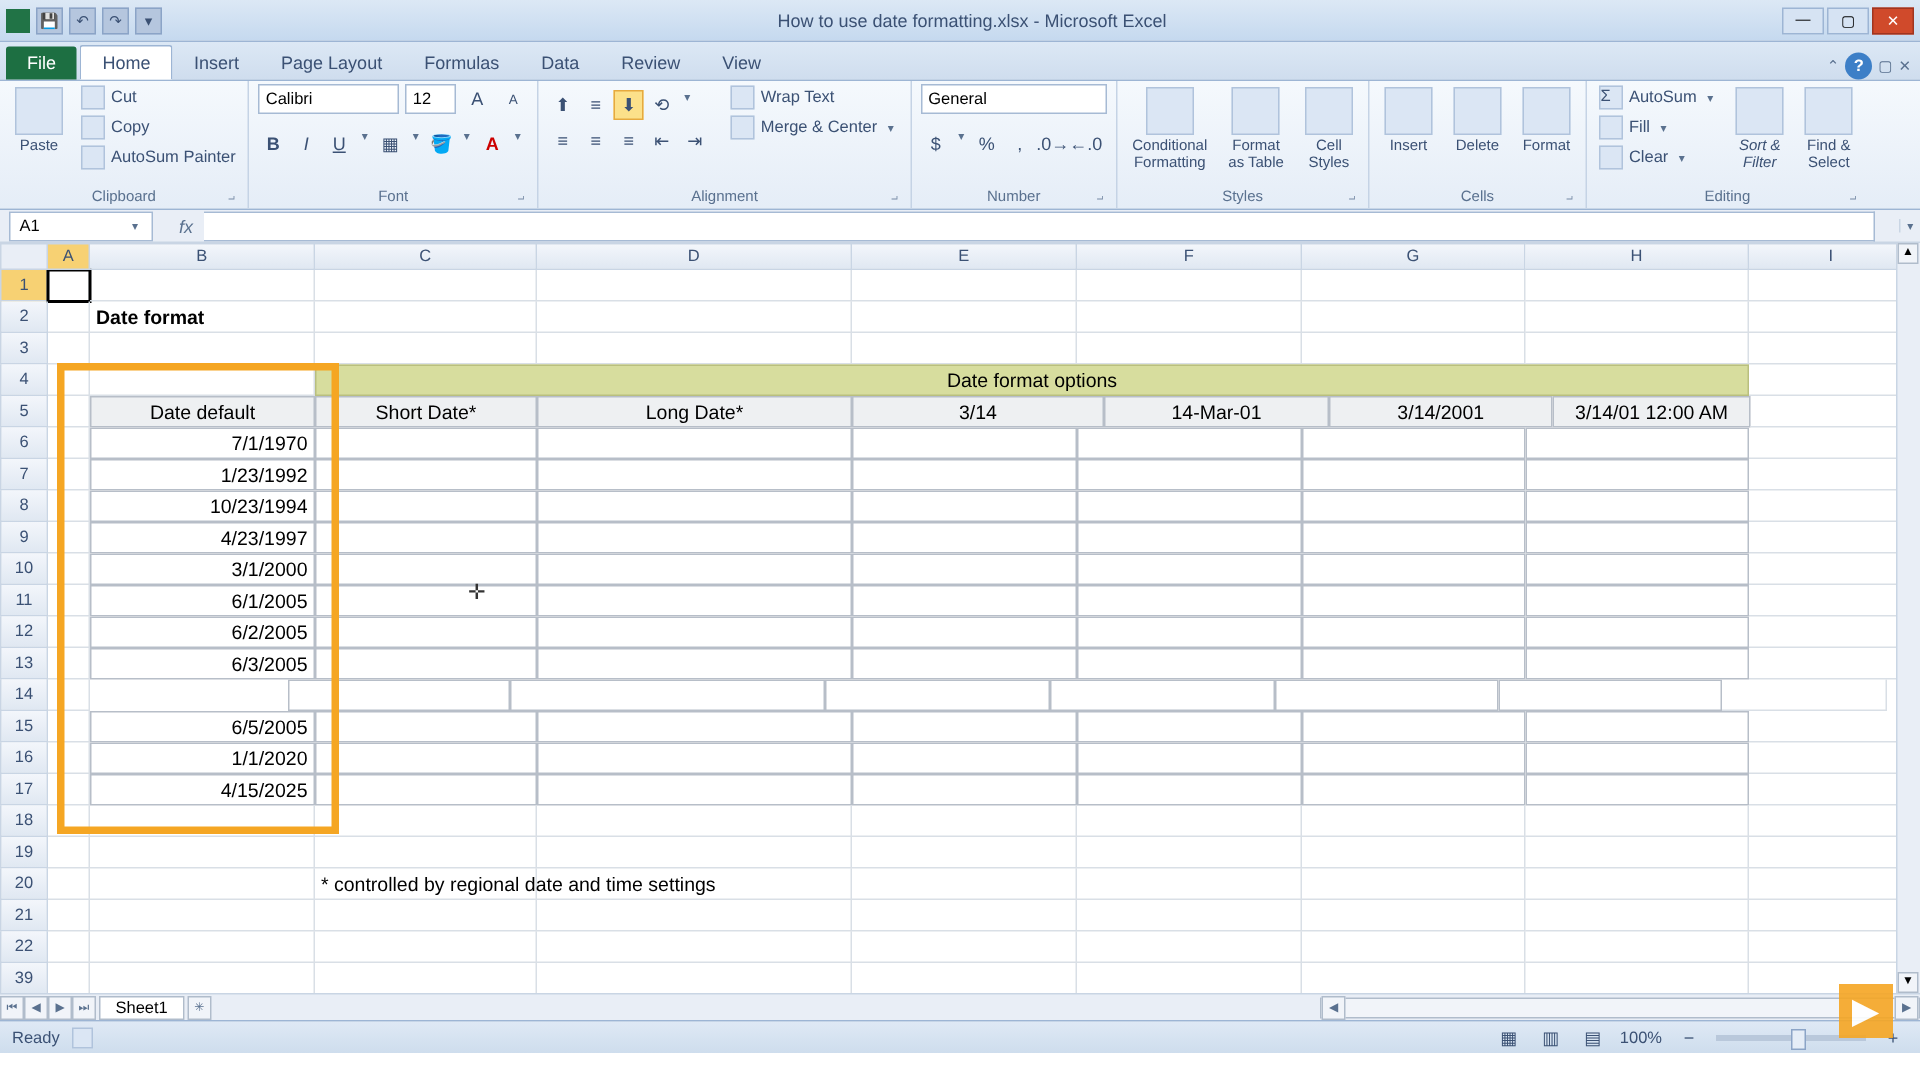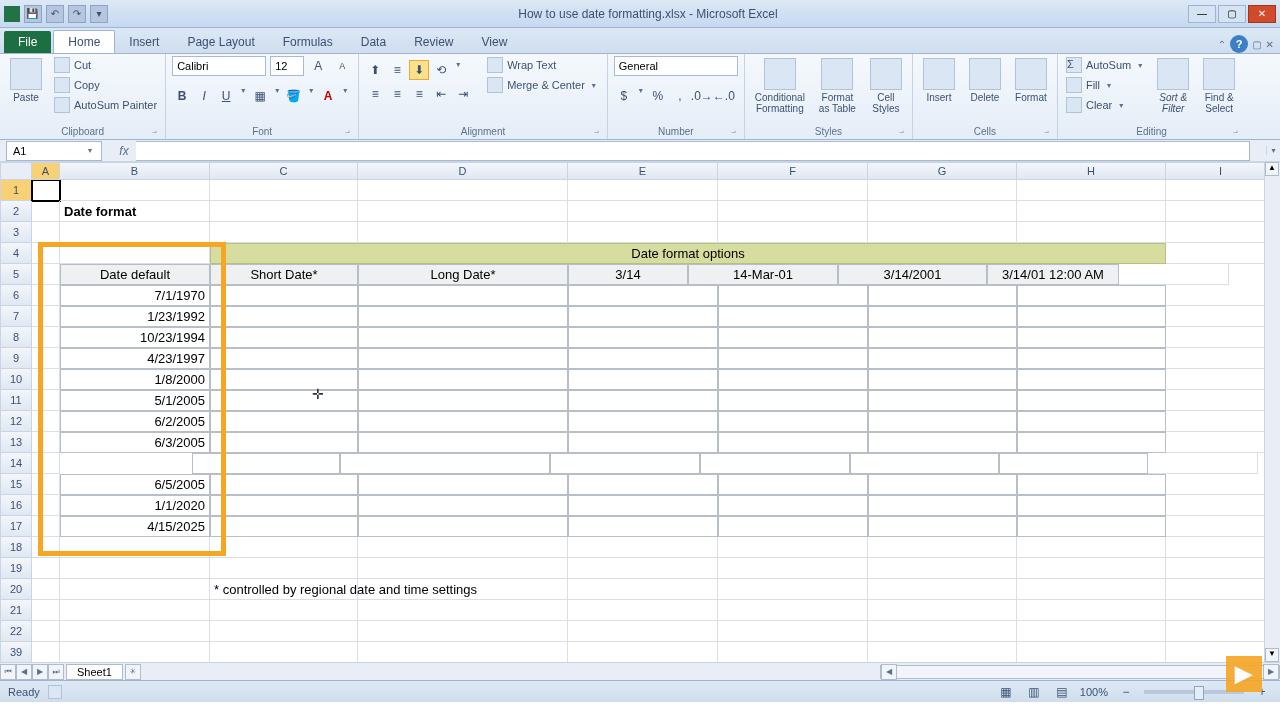--- a/index.html
+++ b/index.html
@@ -368,21 +368,21 @@
         <div class="cell" style="width: 150px;"></div>
         <div class="cell hdr-green" style="width: 956px;">Date format options</div>
         <div class="cell" style="width: 110px;"></div>
       </div>
       <div class="row">
         <div class="rh">5</div>
         <div class="cell" style="width: 28px;"></div>
         <div class="cell hdr-gray" style="width: 150px;">Date default</div>
         <div class="cell hdr-gray" style="width: 148px;">Short Date*</div>
         <div class="cell hdr-gray" style="width: 210px;">Long Date*</div>
-        <div class="cell hdr-gray" style="width: 120px;">3/14</div>
+        <div class="cell hdr-gray" style="width: 168px;">3/14</div>
         <div class="cell hdr-gray" style="width: 150px;">14-Mar-01</div>
         <div class="cell hdr-gray" style="width: 149px;">3/14/2001</div>
         <div class="cell hdr-gray" style="width: 132px;">3/14/01 12:00 AM</div>
         <div class="cell" style="width: 110px;"></div>
       </div>
       <div class="row">
         <div class="rh">6</div>
         <div class="cell" style="width: 28px;"></div>
         <div class="cell data-cell" style="width: 150px;">7/1/1970</div>
         <div class="cell tbl-cell" style="width: 148px;"></div>
@@ -425,33 +425,33 @@
         <div class="cell tbl-cell" style="width: 210px;"></div>
         <div class="cell tbl-cell" style="width: 150px;"></div>
         <div class="cell tbl-cell" style="width: 150px;"></div>
         <div class="cell tbl-cell" style="width: 149px;"></div>
         <div class="cell tbl-cell" style="width: 149px;"></div>
         <div class="cell" style="width: 110px;"></div>
       </div>
       <div class="row">
         <div class="rh">10</div>
         <div class="cell" style="width: 28px;"></div>
-        <div class="cell data-cell" style="width: 150px;">1/8/2000</div>
+        <div class="cell data-cell" style="width: 150px;">3/1/2000</div>
         <div class="cell tbl-cell" style="width: 148px;"></div>
         <div class="cell tbl-cell" style="width: 210px;"></div>
         <div class="cell tbl-cell" style="width: 150px;"></div>
         <div class="cell tbl-cell" style="width: 150px;"></div>
         <div class="cell tbl-cell" style="width: 149px;"></div>
         <div class="cell tbl-cell" style="width: 149px;"></div>
         <div class="cell" style="width: 110px;"></div>
       </div>
       <div class="row">
         <div class="rh">11</div>
         <div class="cell" style="width: 28px;"></div>
-        <div class="cell data-cell" style="width: 150px;">5/1/2005</div>
+        <div class="cell data-cell" style="width: 150px;">6/1/2005</div>
         <div class="cell tbl-cell" style="width: 148px;"></div>
         <div class="cell tbl-cell" style="width: 210px;"></div>
         <div class="cell tbl-cell" style="width: 150px;"></div>
         <div class="cell tbl-cell" style="width: 150px;"></div>
         <div class="cell tbl-cell" style="width: 149px;"></div>
         <div class="cell tbl-cell" style="width: 149px;"></div>
         <div class="cell" style="width: 110px;"></div>
       </div>
       <div class="row">
         <div class="rh">12</div>

